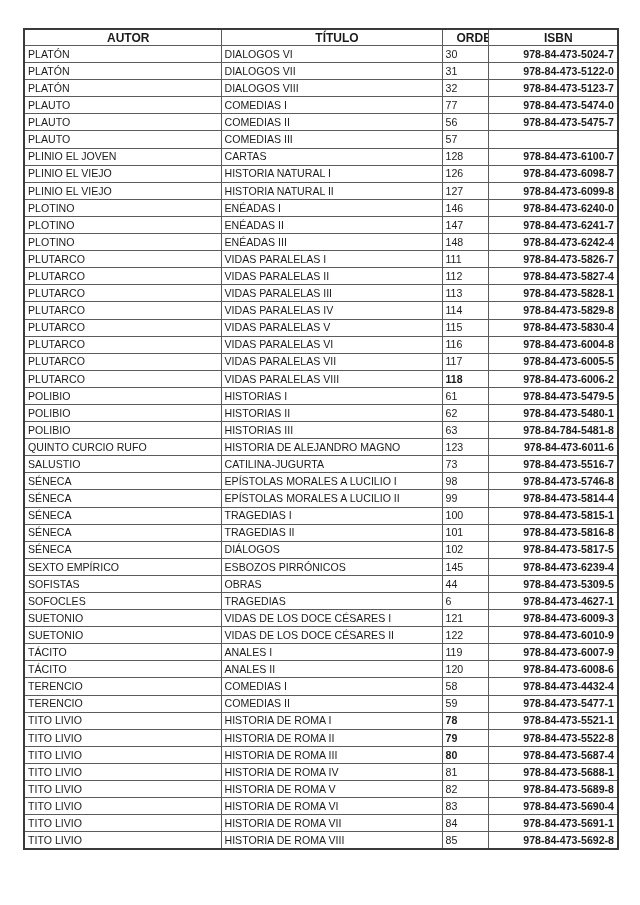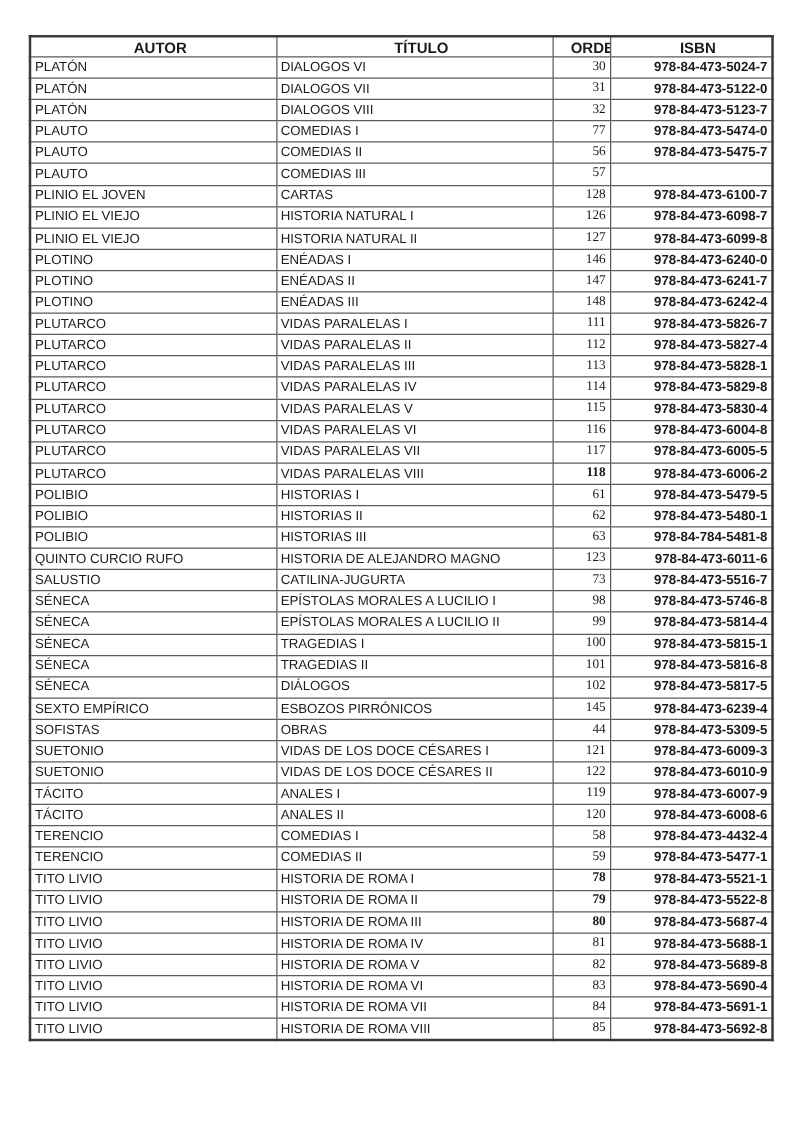--- a/index.html
+++ b/index.html
@@ -44,23 +44,22 @@
     font-weight: bold;
     text-align: center;
     height: 15px;
     font-size: 12px;
     padding-left: 14px;
   }
   td.cell-autor, td.cell-titulo {
     text-align: left;
   }
   td.cell-orden {
-    text-align: right;
+    text-align: left;
     padding-right: 3px;
-    font-family: Liberation Serif, serif;
   }
   td.cell-isbn {
     text-align: right;
     font-weight: bold;
     padding-left: 3px;
   }
   td.cell-orden.is-bold {
     font-weight: bold;
   }
   td.cell-isbn.is-indent {
@@ -284,20 +283,26 @@
           <td class="cell-orden">145</td>
           <td class="cell-isbn">978-84-473-6239-4</td>
         </tr>
         <tr>
           <td class="cell-autor">SOFISTAS</td>
           <td class="cell-titulo">OBRAS</td>
           <td class="cell-orden">44</td>
           <td class="cell-isbn">978-84-473-5309-5</td>
         </tr>
         <tr>
+          <td class="cell-autor">SOFOCLES</td>
+          <td class="cell-titulo">TRAGEDIAS</td>
+          <td class="cell-orden">6</td>
+          <td class="cell-isbn">978-84-473-4627-1</td>
+        </tr>
+        <tr>
           <td class="cell-autor">SUETONIO</td>
           <td class="cell-titulo">VIDAS DE LOS DOCE CÉSARES I</td>
           <td class="cell-orden">121</td>
           <td class="cell-isbn">978-84-473-6009-3</td>
         </tr>
         <tr>
           <td class="cell-autor">SUETONIO</td>
           <td class="cell-titulo">VIDAS DE LOS DOCE CÉSARES II</td>
           <td class="cell-orden">122</td>
           <td class="cell-isbn">978-84-473-6010-9</td>

